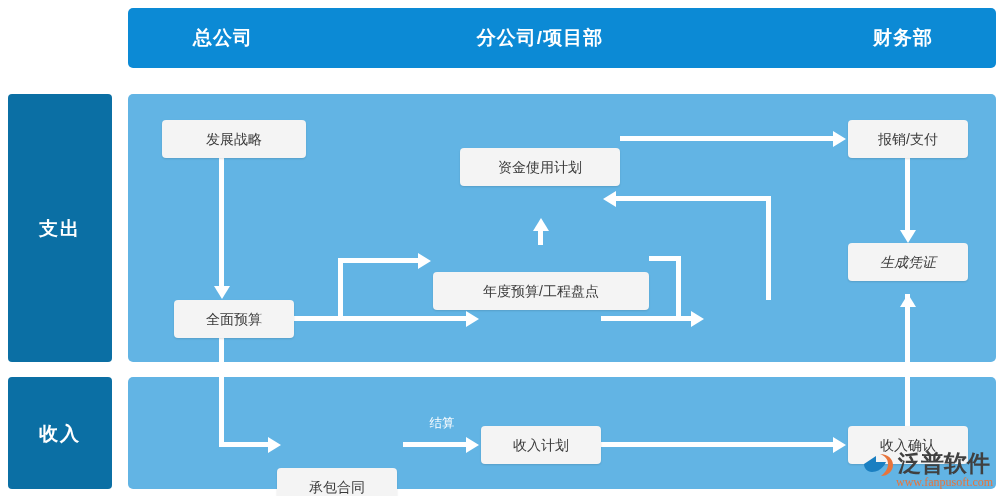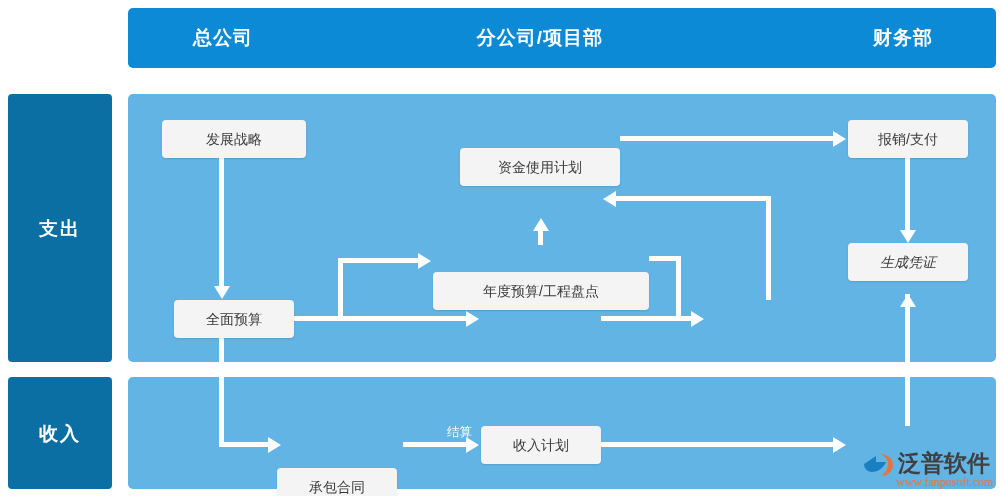--- a/index.html
+++ b/index.html
@@ -129,33 +129,34 @@
 
   <div class="seg v" style="left:905px;top:294px;height:132px;"></div>
   <div class="arrow up" style="left:900px;top:294px;"></div>
 
   <div class="seg v" style="left:219px;top:338px;height:108px;"></div>
   <div class="seg h" style="left:219px;top:442px;width:50px;"></div>
   <div class="arrow right" style="left:268px;top:437px;"></div>
 
   <div class="seg h" style="left:403px;top:442px;width:65px;"></div>
   <div class="arrow right" style="left:466px;top:437px;"></div>
-  <div class="edge-label" style="left:412px;top:424px;width:60px;text-align:right;">结算</div>
+  <div class="edge-label" style="left:412px;top:415px;width:60px;">结算</div>
 
   <div class="seg h" style="left:601px;top:442px;width:234px;"></div>
   <div class="arrow right" style="left:833px;top:437px;"></div>
 
   <div class="node" style="left:162px;top:120px;width:144px;">发展战略</div>
   <div class="node" style="left:174px;top:300px;width:120px;">全面预算</div>
   <div class="node" style="left:460px;top:120px;width:160px;margin-top:28px;">资金使用计划</div>
   <div class="node" style="left:433px;top:240px;width:216px;margin-top:32px;">年度预算/工程盘点</div>
   <div class="node" style="left:848px;top:120px;width:120px;">报销/支付</div>
   <div class="node" style="left:848px;top:243px;width:120px;font-style:italic;">生成凭证</div>
   <div class="node" style="left:277px;top:426px;width:120px;margin-top:42px;">承包合同</div>
   <div class="node" style="left:481px;top:426px;width:120px;">收入计划</div>
+  <div class="node" style="left:848px;top:426px;width:120px;">收入确认</div>
 
   <div class="watermark">
     <svg class="wm-mark" viewBox="0 0 34 30">
       <path d="M2 14 L14 6 L14 12 L24 12 C24 12 20 22 10 22 C5 22 2 18 2 14 Z" fill="#1a7fc1"></path>
       <path d="M18 4 C26 4 31 9 31 15 C31 21 26 26 19 26 C24 22 26 18 26 14 C26 9 23 6 18 4 Z" fill="#e8743b"></path>
     </svg>
     <div class="wm-text">泛普软件</div>
     <div class="wm-url">www.fanpusoft.com</div>
   </div>
 

